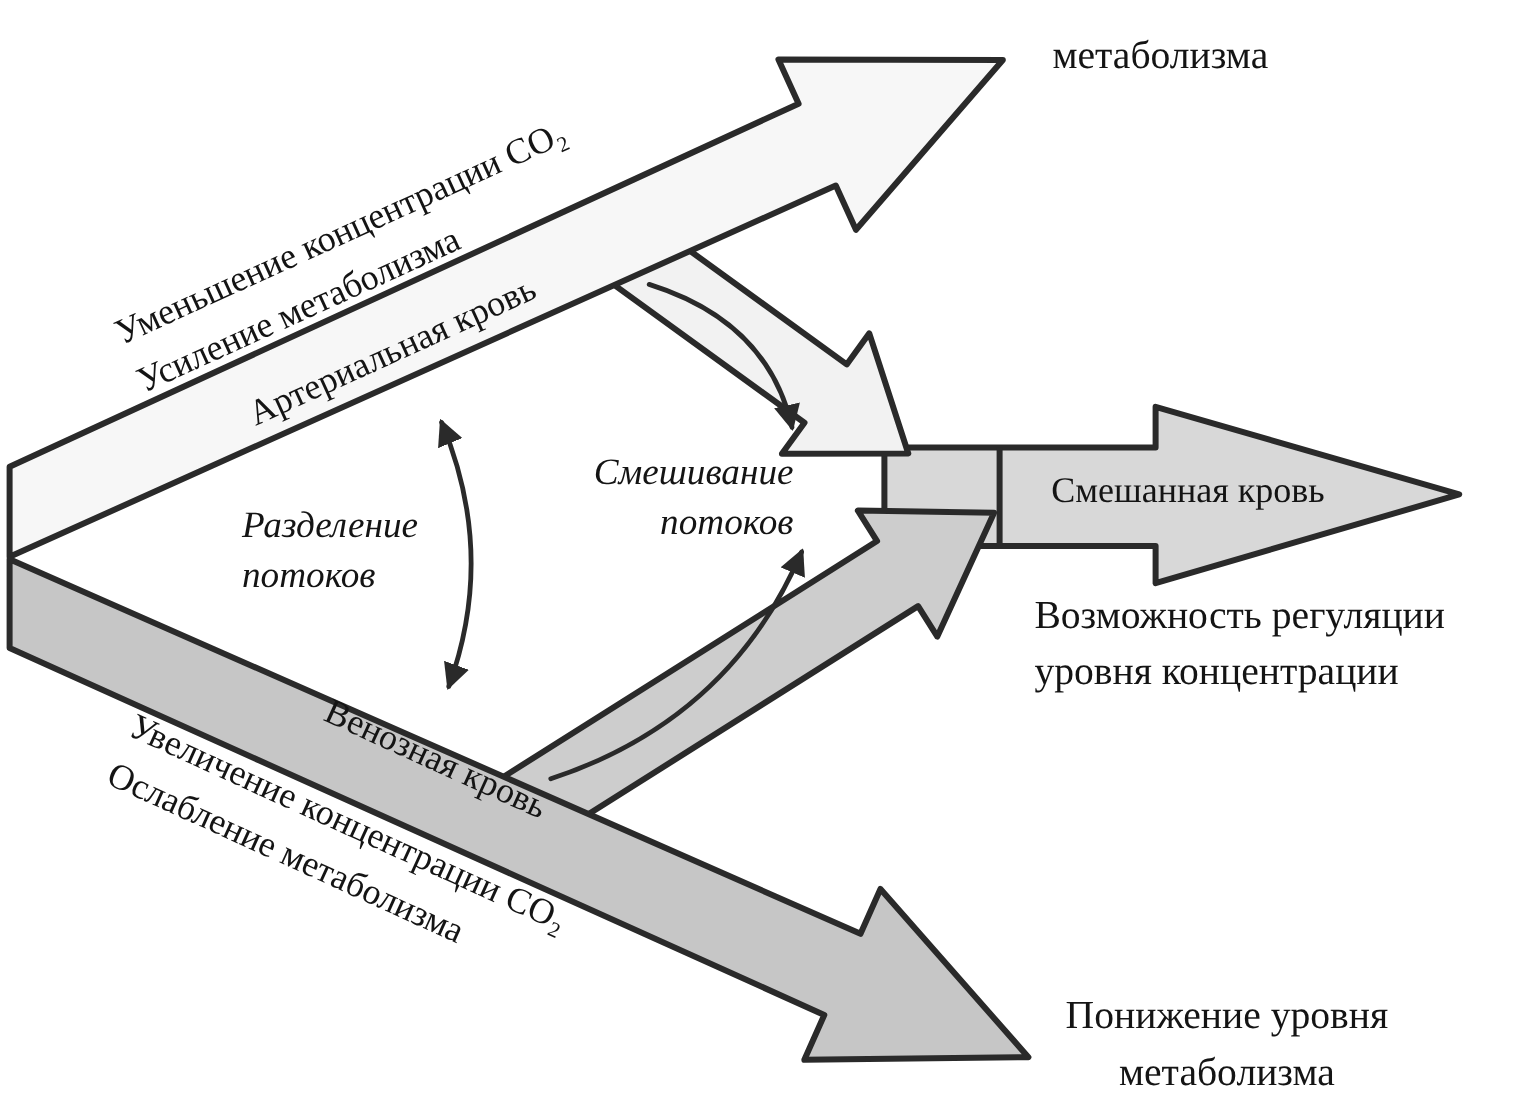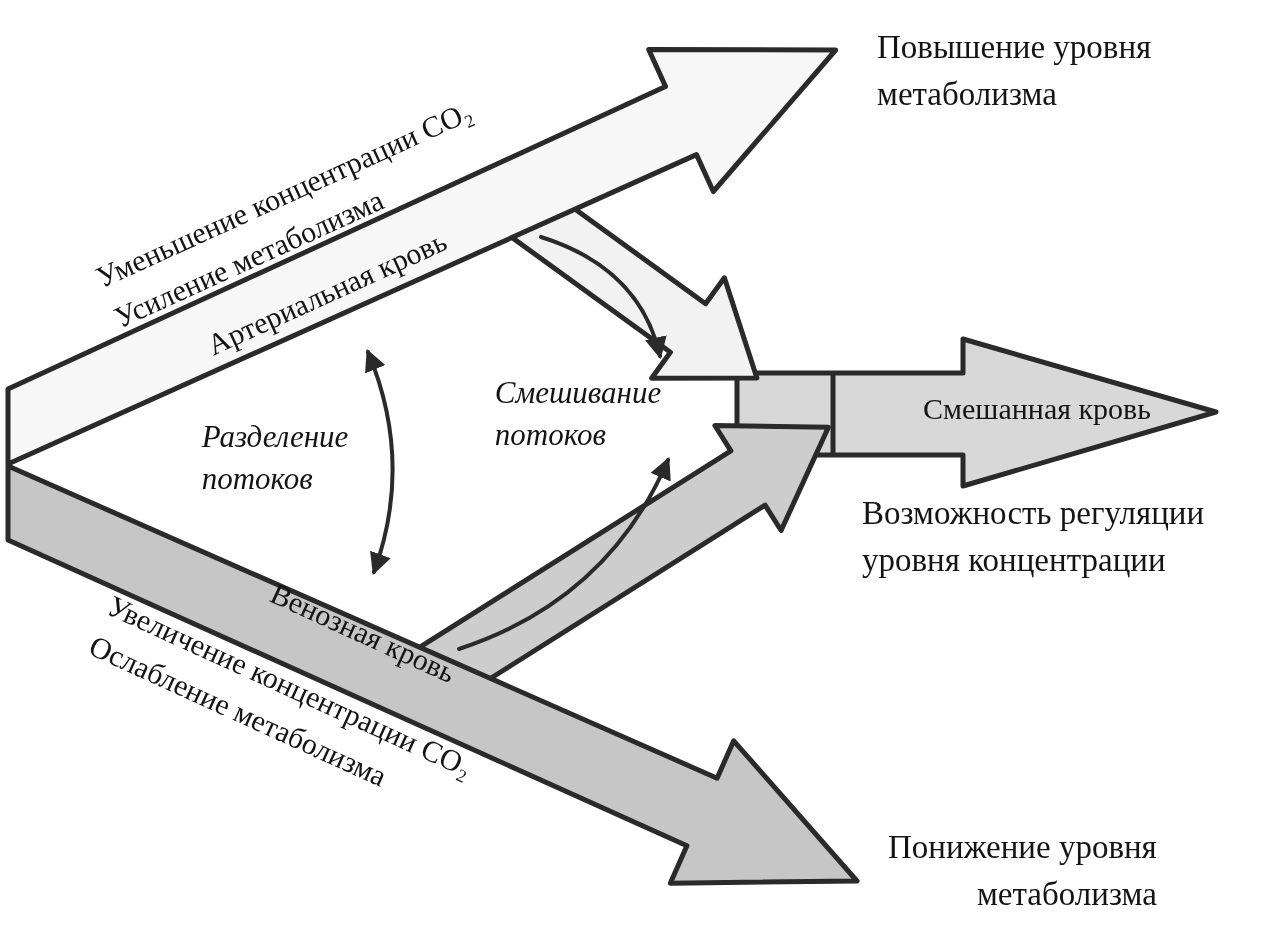--- a/index.html
+++ b/index.html
@@ -54,35 +54,34 @@
   <div class="lbl" style="left:281px;top:706px;font-size:30px;line-height:1.45;text-align:left;transform:translate(-50%,-50%) rotate(24.5deg);">
     <span class="ln">Увеличение концентрации CO₂</span>
     <span class="ln">Ослабление метаболизма</span>
   </div>
 
   <div class="lbl" style="left:275px;top:458px;font-size:31px;font-style:italic;line-height:1.35;text-align:left;transform:translate(-50%,-50%);">
     <span class="ln">Разделение</span>
     <span class="ln">потоков</span>
   </div>
 
-  <div class="lbl" style="left:578px;top:414px;font-size:31px;font-style:italic;line-height:1.35;text-align:left;transform:translate(-50%,-50%);">
+  <div class="lbl" style="left:578px;top:414px;font-size:31px;font-style:italic;line-height:1.35;text-align:right;transform:translate(-50%,-50%);">
     <span class="ln">Смешивание</span>
     <span class="ln">потоков</span>
   </div>
 
-  <div class="lbl" style="left:990px;top:409px;font-size:30px;transform:translate(-50%,-50%);margin-left:47px;">Смешанная кровь</div>
+  <div class="lbl" style="left:990px;top:409px;font-size:30px;transform:translate(-50%,-50%);">Смешанная кровь</div>
 
   <div class="lbl" style="left:877px;top:24px;font-size:33px;line-height:1.42;text-align:left;">
-    <span class="ln">Повышение уровня</span>
     <span class="ln">метаболизма</span>
   </div>
 
   <div class="lbl" style="left:862px;top:490px;font-size:33px;line-height:1.42;text-align:left;">
     <span class="ln">Возможность регуляции</span>
     <span class="ln">уровня концентрации</span>
   </div>
 
-  <div class="lbl" style="left:888px;top:824px;font-size:33px;line-height:1.42;text-align:right;">
+  <div class="lbl" style="left:888px;top:824px;font-size:33px;line-height:1.42;text-align:center;">
     <span class="ln">Понижение уровня</span>
     <span class="ln">метаболизма</span>
   </div>
 
 </div>
 
 </body></html>

